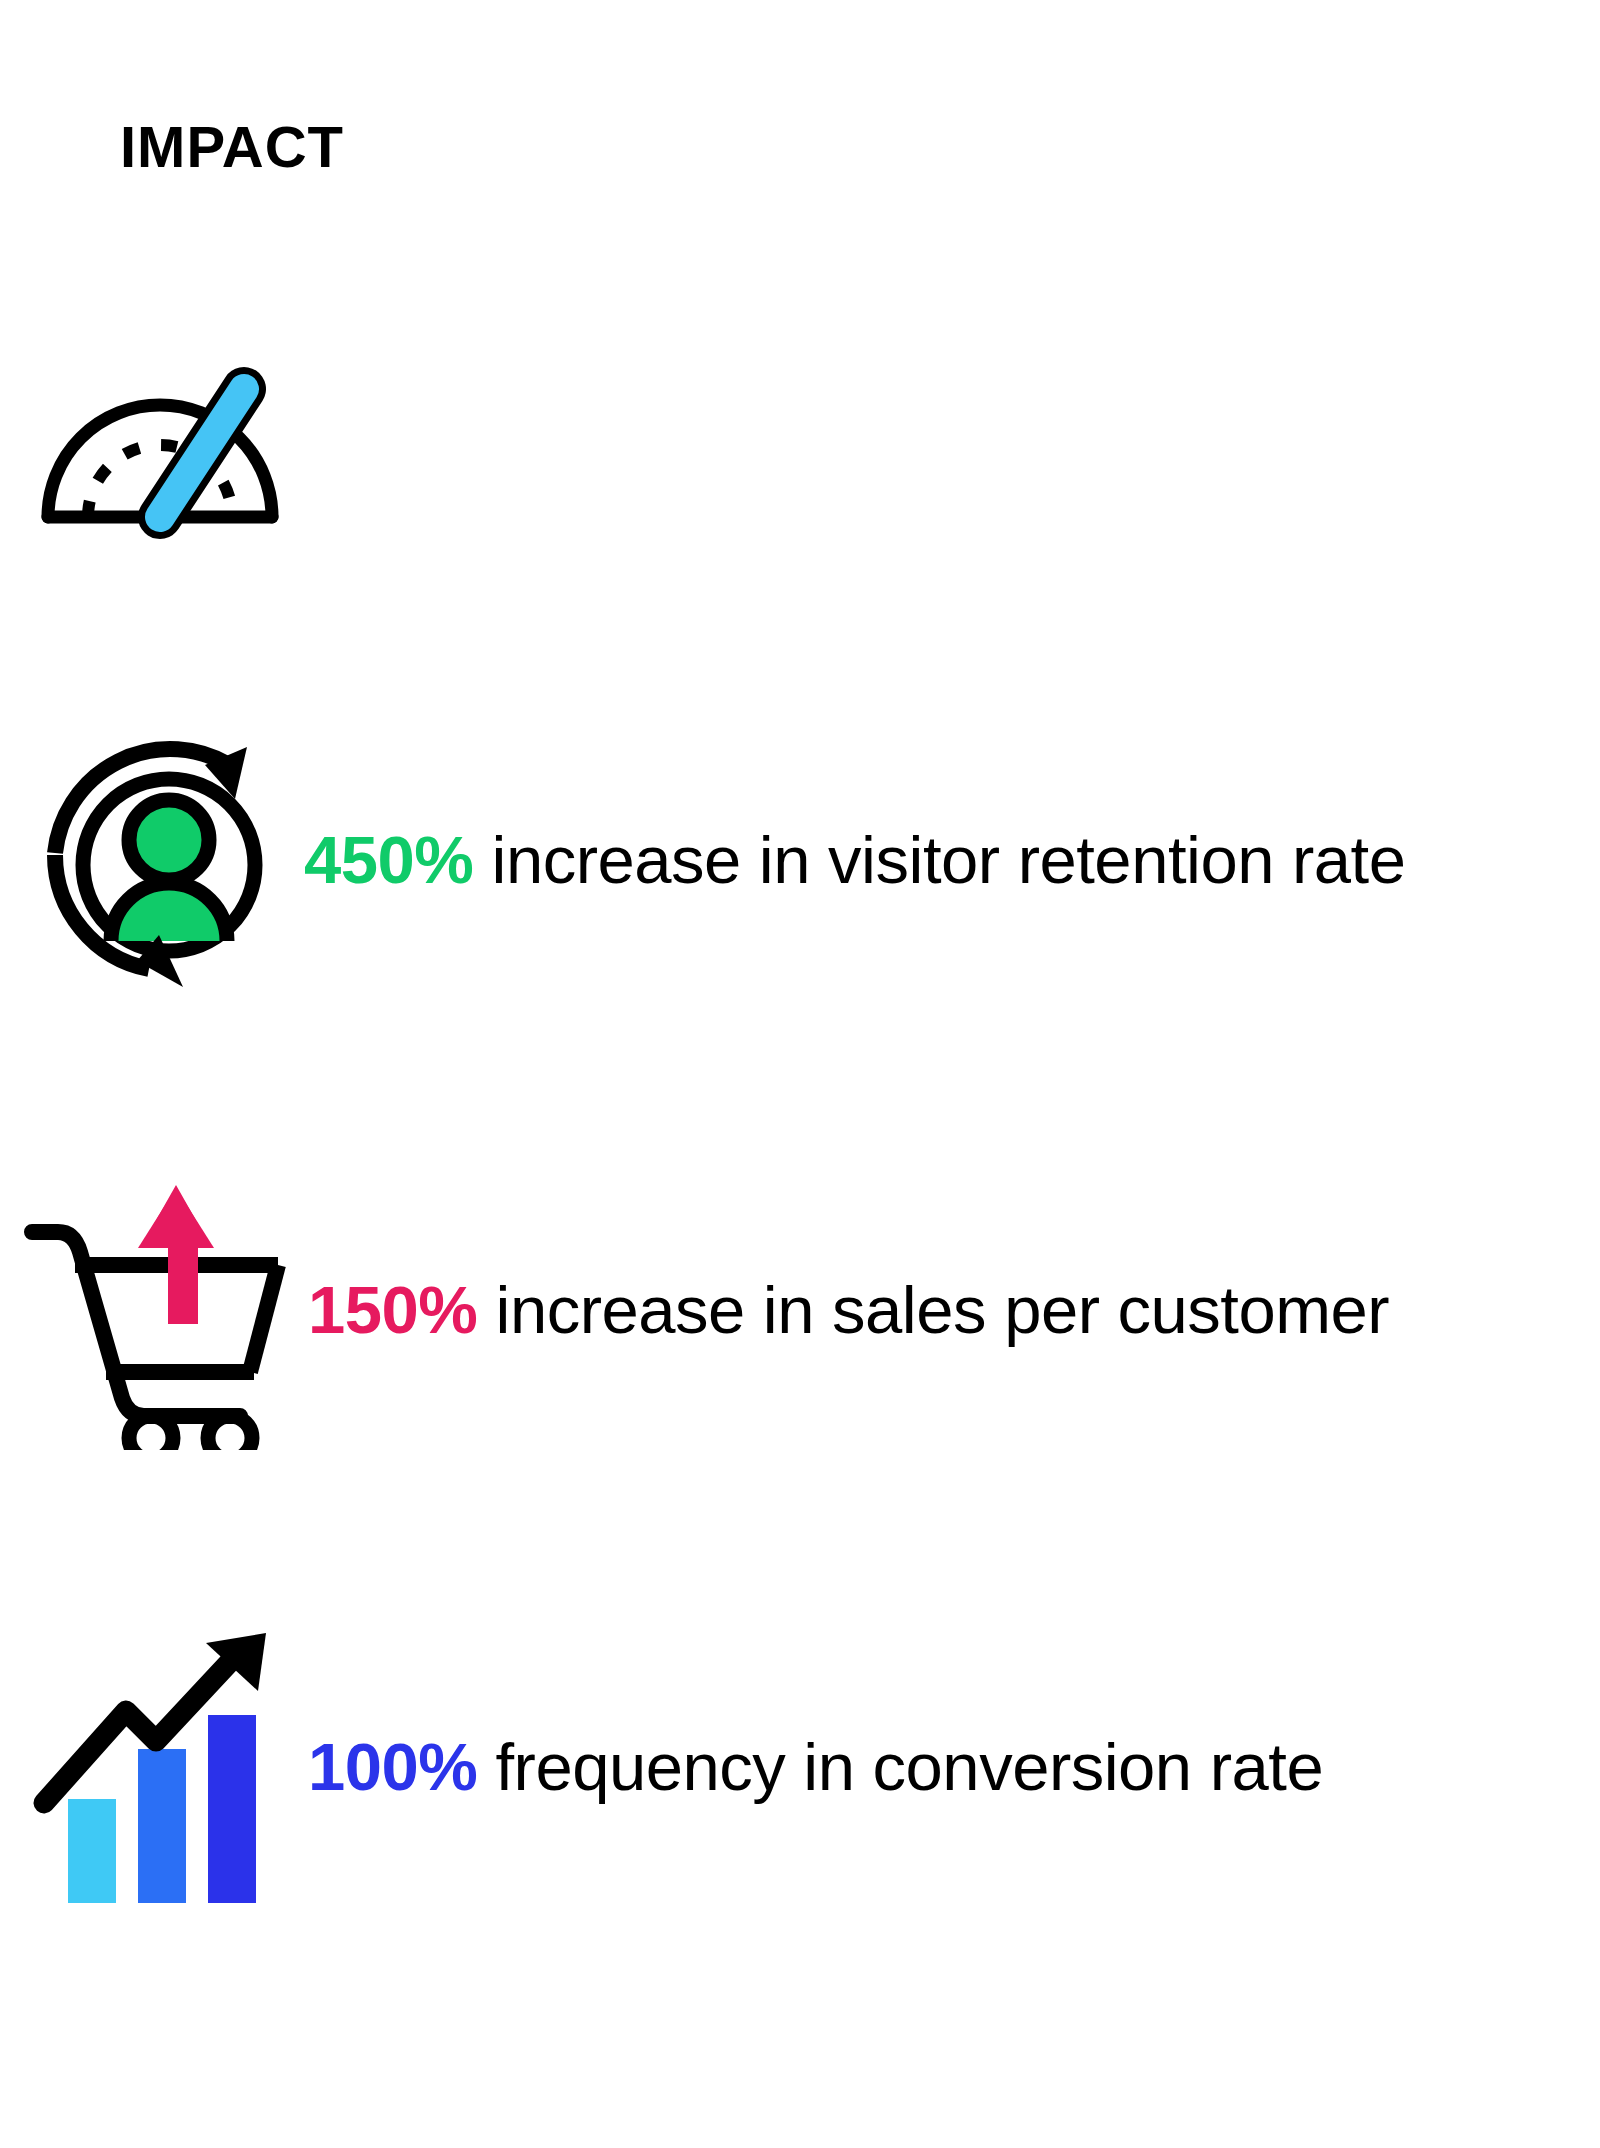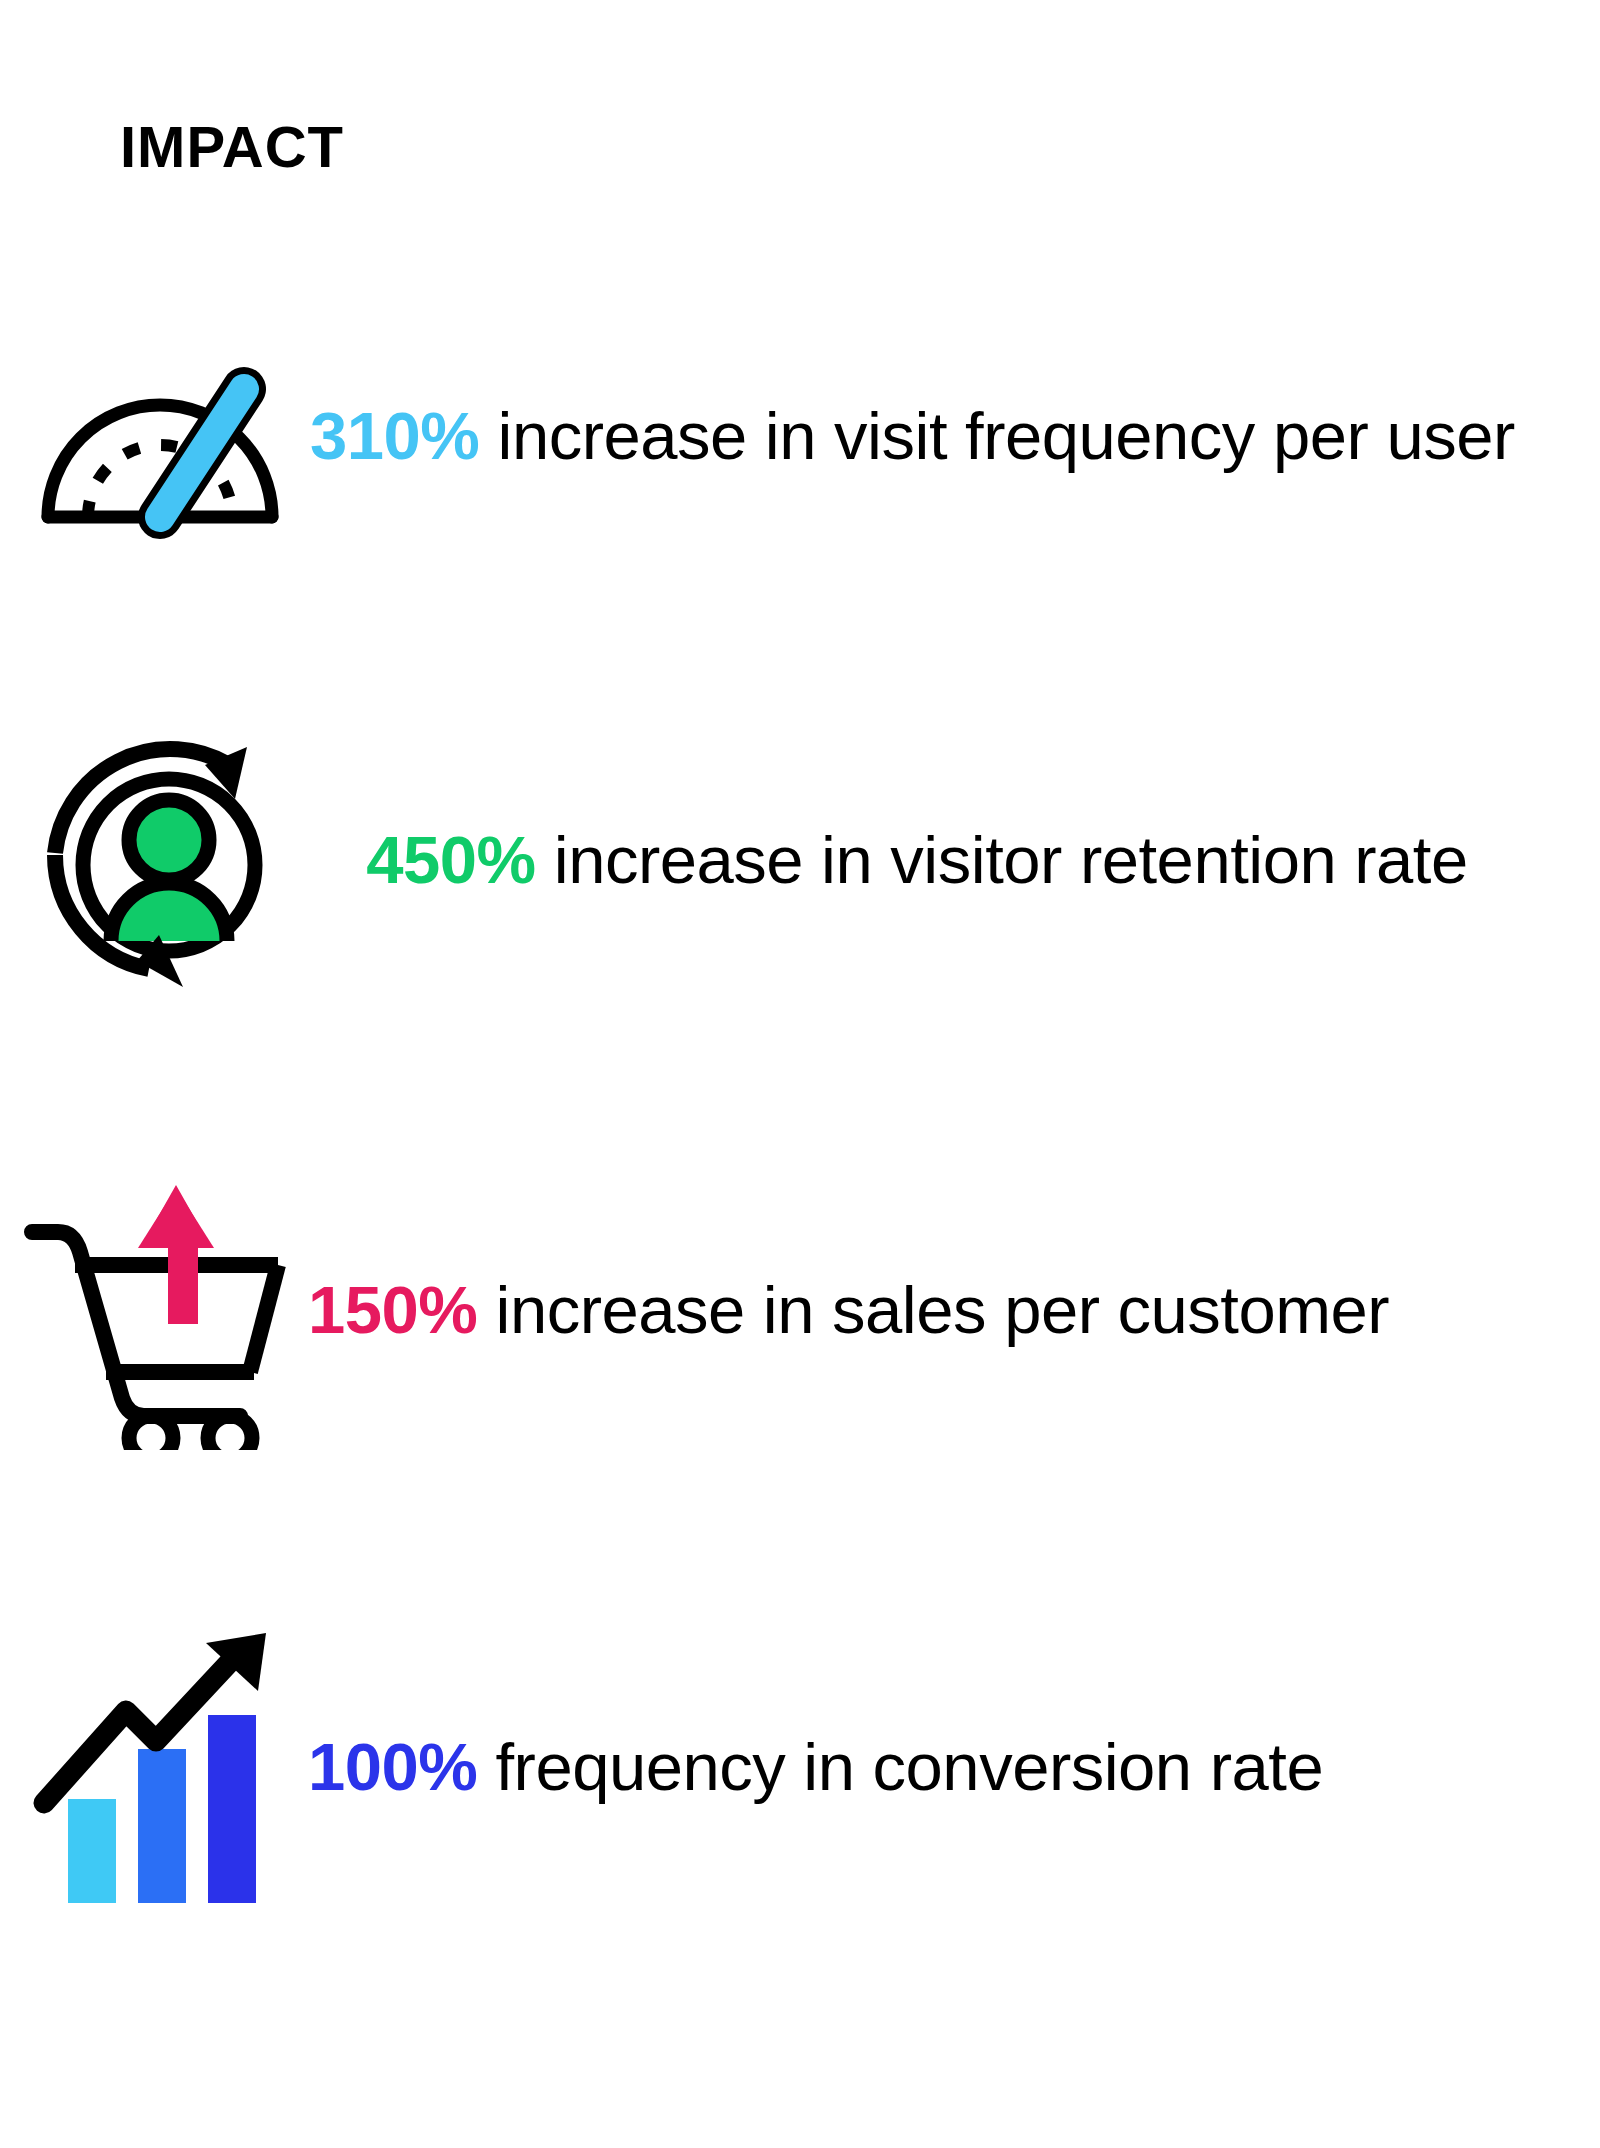--- a/index.html
+++ b/index.html
@@ -51,21 +51,21 @@
     font-size: 67px;
     line-height: 1.32;
     color: #000000;
     letter-spacing: -0.5px;
     padding-right: 70px;
   }
   .stat-value {
     font-weight: bold;
   }
   #row-0 { top: 286px; height: 300px; }
-  #row-1 { top: 700px; height: 320px; text-align: center; }
+  #row-1 { top: 700px; height: 320px; }
   #row-2 { top: 1145px; height: 330px; }
   #row-3 { top: 1595px; height: 345px; }
 
   #row-0 .stat-icon { padding-left: 10px; }
   #row-1 .stat-icon { padding-left: 4px; }
   #row-2 .stat-icon { padding-left: 8px; }
   #row-3 .stat-icon { padding-left: 8px; }
 </style>
 </head>
 <body>
@@ -80,23 +80,20 @@
 
         <path d="M 18 196 A 112 112 0 0 1 242 196" fill="none" stroke="#000000" stroke-width="13" stroke-linecap="round"></path>
 
         <path d="M 18 196 L 242 196" fill="none" stroke="#000000" stroke-width="13" stroke-linecap="round"></path>
 
         <path d="M 58 196 A 72 72 0 0 1 202 196" fill="none" stroke="#000000" stroke-width="12" stroke-linecap="butt" stroke-dasharray="16 22"></path>
 
         <path d="M 130 196 L 214 68" fill="none" stroke="#000000" stroke-width="44" stroke-linecap="round"></path>
         <path d="M 130 196 L 214 68" fill="none" stroke="#45C4F5" stroke-width="30" stroke-linecap="round"></path>
       </svg>
-    </div>
-    <div class="stat-text">
-      <span class="stat-value" style="color: rgb(69, 196, 245);">310%</span><span> increase in visit frequency per user</span>
     </div>
   </div>
 
   <div class="stat-row" id="row-1">
     <div class="stat-icon">
       <svg width="270" height="270" viewBox="0 0 270 270" aria-hidden="true">
 
         <circle cx="150" cy="140" r="86" fill="none" stroke="#000000" stroke-width="15"></circle>
 
         <circle cx="150" cy="115" r="40" fill="#10CB69" stroke="#000000" stroke-width="15"></circle>

